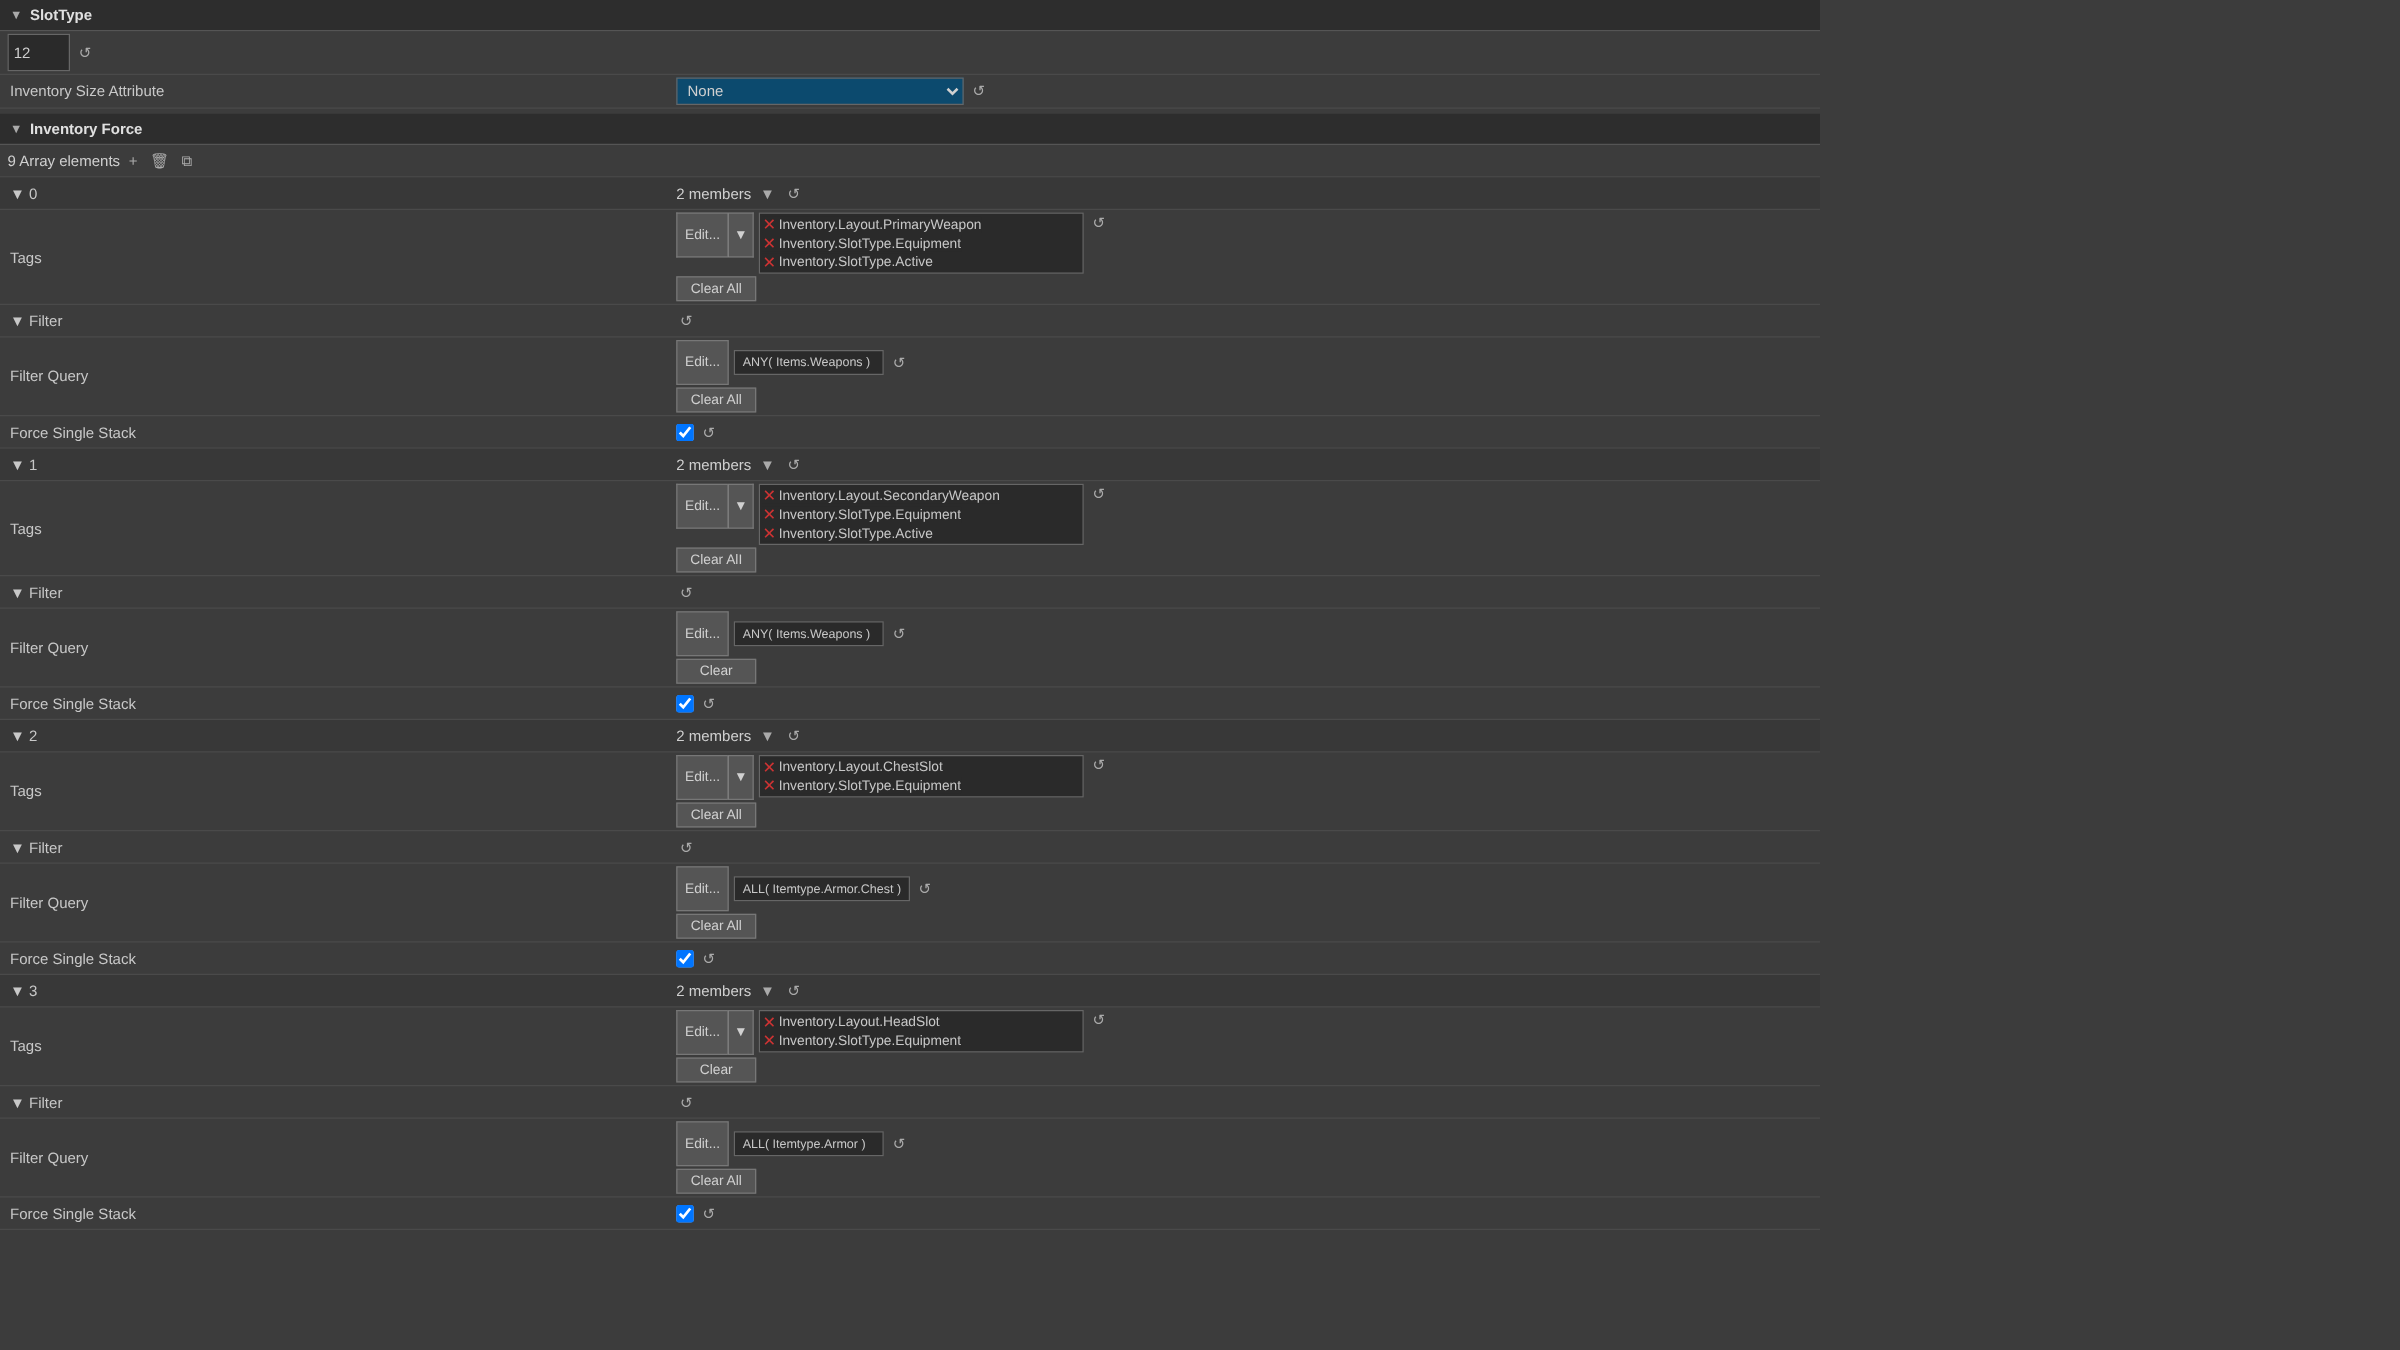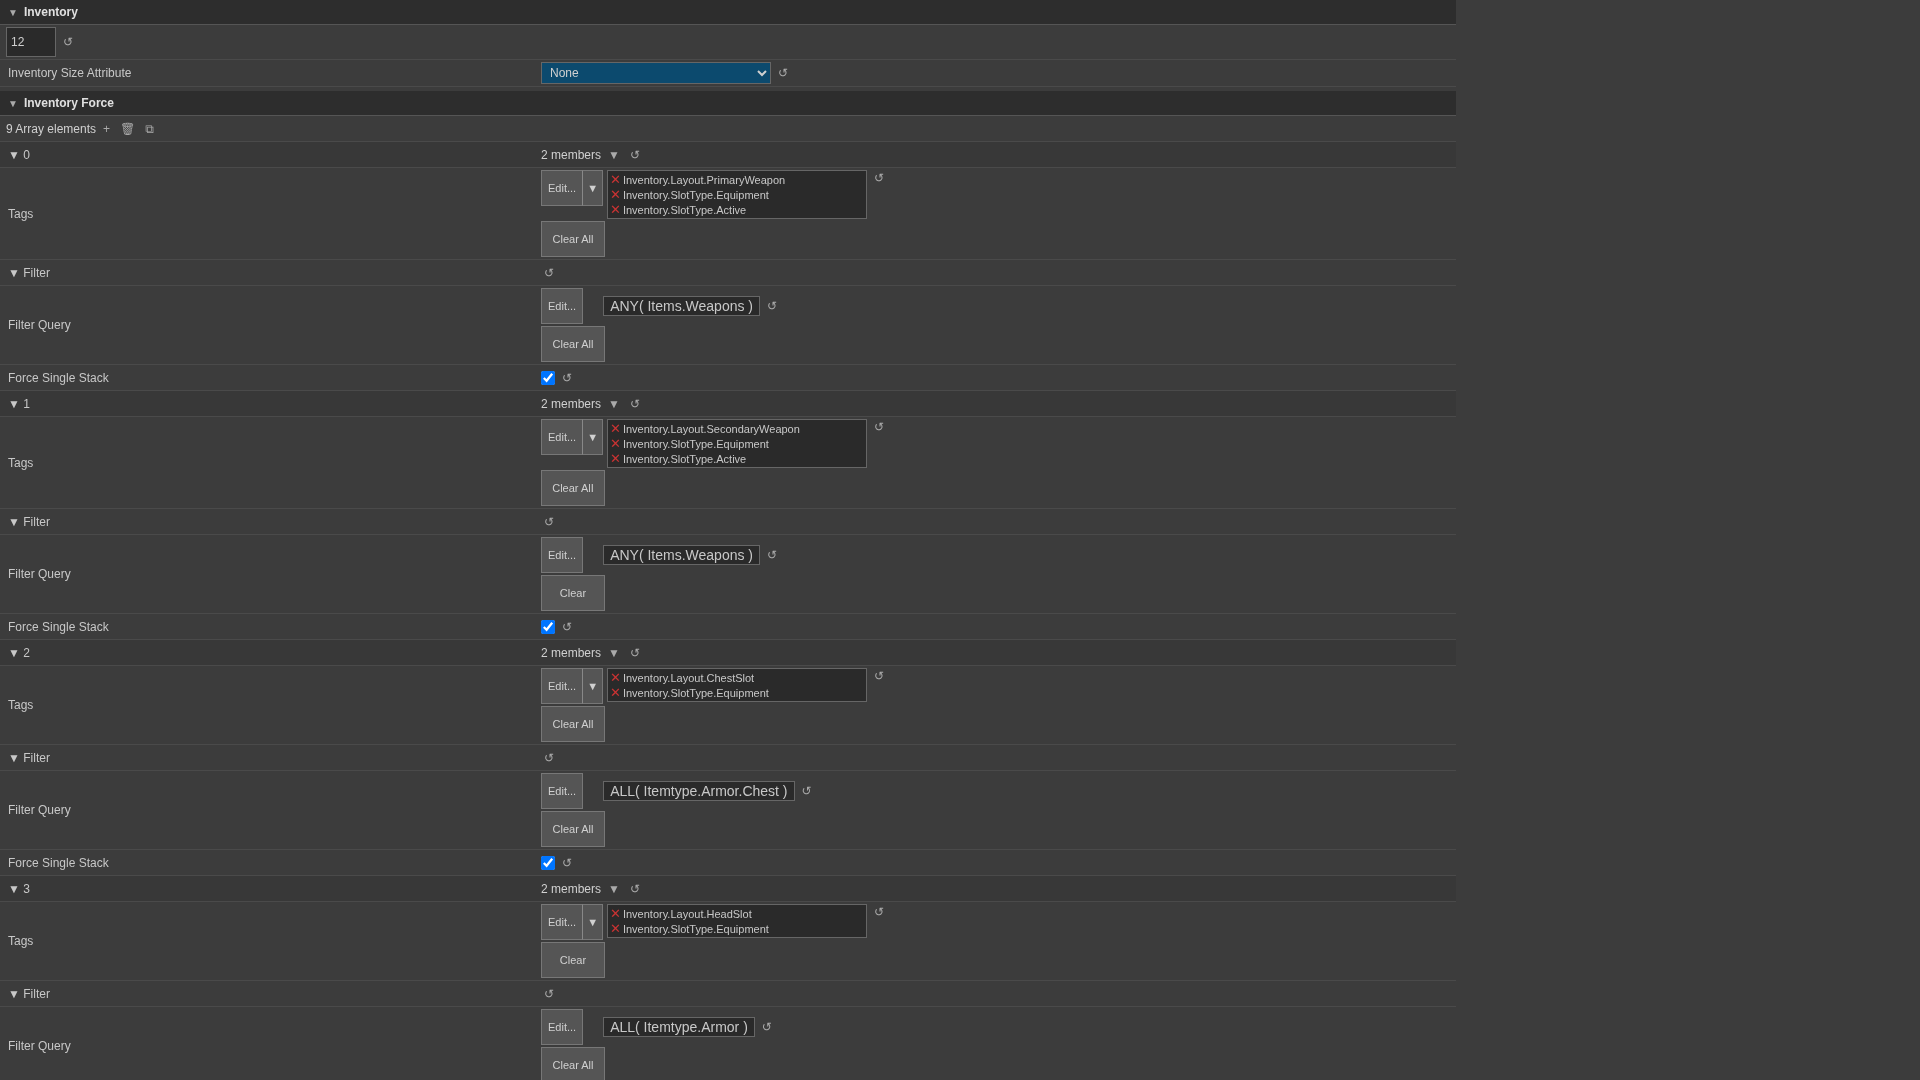--- a/index.html
+++ b/index.html
@@ -85,21 +85,21 @@
       padding: 2px 4px;
       border-left: 1px solid #888;
     }
     .clear-btn {
       background: #555;
       border: 1px solid #777;
       color: #d0d0d0;
       padding: 2px 6px;
       font-size: 11px;
       cursor: pointer;
-      height: 36px;
+      height: 20px;
       width: 64px;
       display: inline-flex;
       align-items: center;
       justify-content: center;
     }
     .tag-container {
       background: #2a2a2a;
       border: 1px solid #666;
       display: flex;
       flex-wrap: wrap;
@@ -140,39 +140,38 @@
     input[type="checkbox"] {
       width: 14px;
       height: 14px;
       cursor: pointer;
     }
     .filter-query-box {
       background: #2a2a2a;
       border: 1px solid #666;
       padding: 2px 6px;
       min-width: 120px;
-      font-size: 14px;
+      font-size: 10px;
       color: #c8c8c8;
       height: 20px;
       display: inline-flex;
       align-items: center;
-      margin-left: 16px;
     }
     .number-input {
       width: 50px;
     }
   </style>
 </head>
 <body>
 
 <div class="panel">
 
   <div class="section-header">
     <span class="triangle">▼</span>
-    <span>Inventory</span>
+    <span>SlotType</span>
   </div>
 
   <div class="row">
     <div class="row-value">
       <input type="number" class="number-input" value="12" style="">
       <button class="icon-btn">↺</button>
     </div>
   </div>
 
   <div class="row">

